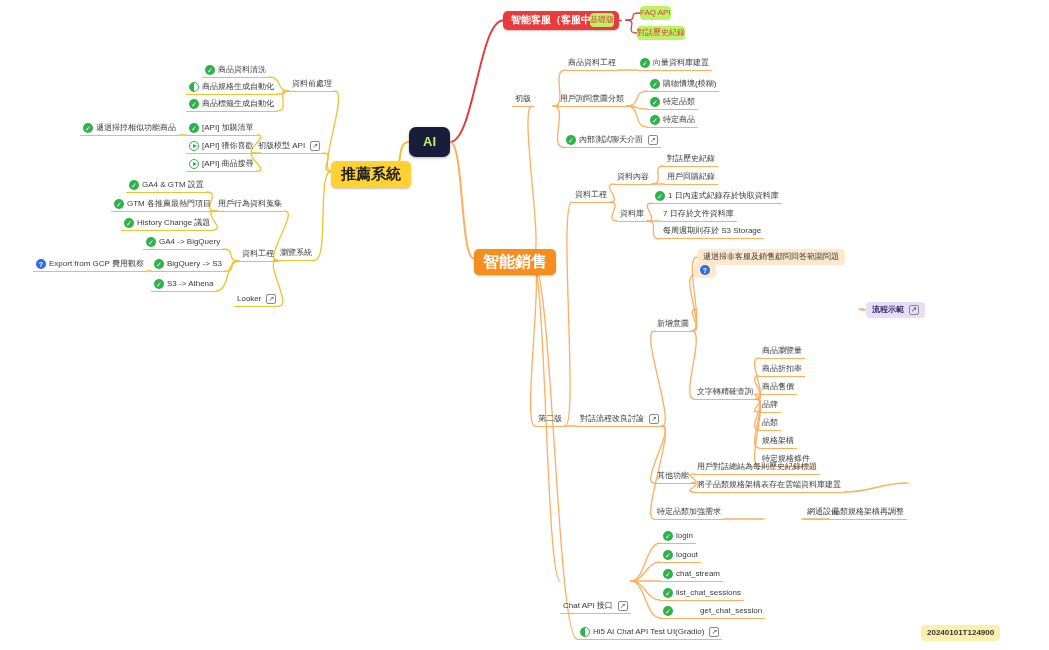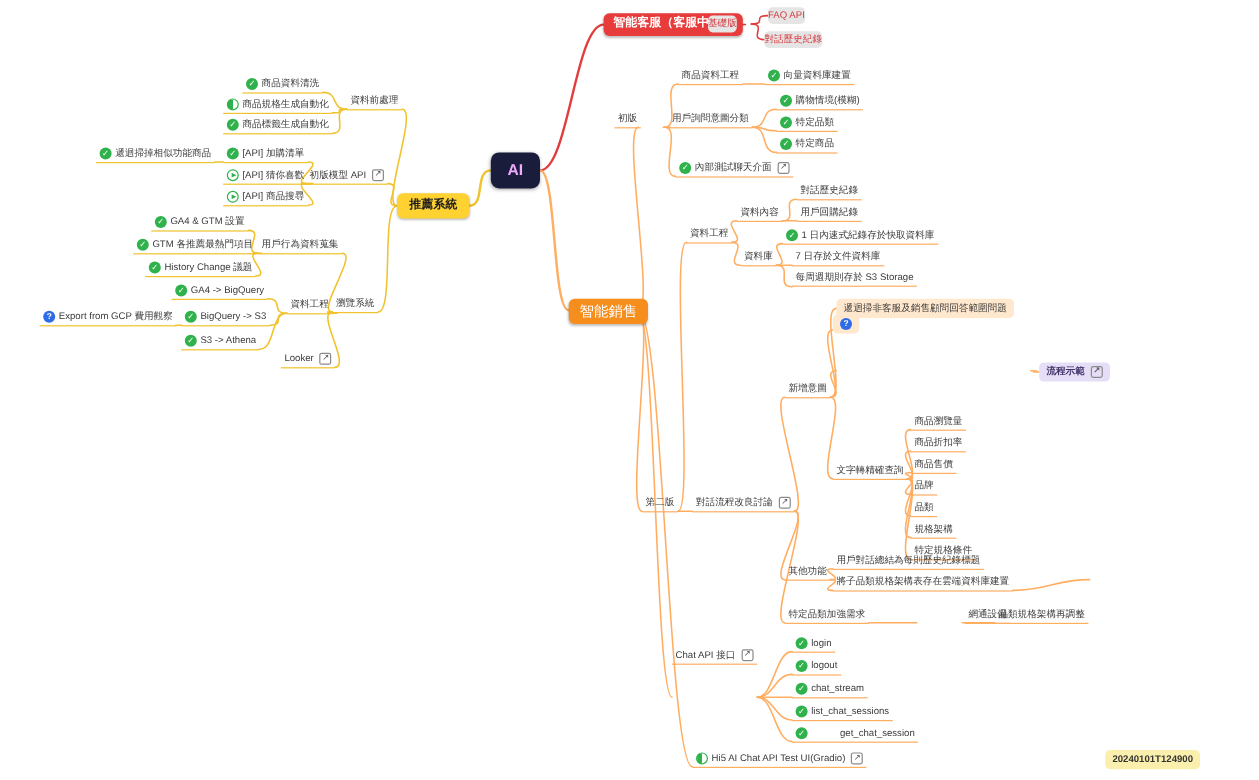--- a/index.html
+++ b/index.html
@@ -4,29 +4,29 @@
 <style>
   html,body{margin:0;padding:0;background:#fff;}
   #canvas{position:relative;width:1049px;height:650px;background:#ffffff;overflow:hidden;
           font-family:"Liberation Sans","DejaVu Sans",sans-serif;}
   #edges{position:absolute;left:0;top:0;width:1049px;height:650px;}
   #nodes{position:absolute;left:0;top:0;width:100%;height:100%;}
   .node{position:absolute;display:flex;align-items:center;gap:3px;font-size:8px;
         color:#3a3a3a;white-space:nowrap;line-height:1.25;}
   .node .lbl{display:inline-block;}
   .line{padding:1px 3px 2px 3px;}
-  .root{background:#191C3B;color:#f0abfc;font-weight:bold;font-size:13px;
+  .root{background:#191C3B;color:#bef264;font-weight:bold;font-size:13px;
         border-radius:7px;padding:7px 14px;box-shadow:0 1px 3px rgba(0,0,0,.3);}
-  .badge-yellow{background:#FFD232;color:#1f1f1f;font-weight:bold;font-size:10px;
+  .badge-yellow{background:#FFD232;color:#1f1f1f;font-weight:bold;font-size:15px;
         border-radius:5px;padding:4px 10px;box-shadow:0 1px 2px rgba(0,0,0,.25);}
   .badge-red{background:#E83B3B;color:#fff;font-weight:bold;font-size:10px;
         border-radius:5px;padding:3px 8px;box-shadow:0 1px 2px rgba(0,0,0,.25);}
-  .badge-orange{background:#F68E1E;color:#fff;font-weight:normal;font-size:12px;
+  .badge-orange{background:#F68E1E;color:#fff;font-weight:bold;font-size:16px;
         border-radius:5px;padding:3px 9px;box-shadow:0 1px 2px rgba(0,0,0,.25);}
-  .badge-pink{background:#e5e5e5;color:#D63A3E;border-radius:4px;padding:2px 0;}
+  .badge-pink{background:#bef264;color:#D63A3E;border-radius:4px;padding:2px 0;}
   .badge-peach{background:#FFE8CE;color:#3a3a3a;border-radius:4px;padding:3px 6px;}
   .badge-lavender{background:#E6DEF7;color:#40356B;font-weight:bold;border-radius:4px;padding:3px 6px;}
   .badge-cream{background:#FBEFAE;color:#333;font-weight:bold;border-radius:4px;padding:3px 6px;}
   .ic{width:10px;height:10px;border-radius:50%;display:flex;align-items:center;
       justify-content:center;flex:none;font-size:7px;line-height:1;box-sizing:border-box;}
   .ic-check{background:#2FB24C;color:#fff;}
   .ic-half{border:1.5px solid #2FB24C;background:linear-gradient(90deg,#2FB24C 50%,#fff 50%);}
   .ic-play{border:1.5px solid #2FB24C;background:#fff;}
   .tri{width:0;height:0;border-left:4px solid #2FB24C;border-top:2.5px solid transparent;
        border-bottom:2.5px solid transparent;margin-left:1px;}
@@ -323,21 +323,21 @@
       </div>
       <div class="node line" style="left: 654px; top: 506px; border-bottom: 1.4px solid rgb(255, 173, 96);">
         <span class="lbl">特定品類加強需求</span>
       </div>
       <div class="node line" style="left: 804px; top: 506px; border-bottom: 1.4px solid rgb(255, 173, 96); justify-content: center;">
         <span class="lbl">網通設備</span>
       </div>
       <div class="node line" style="left: 829px; top: 506px; border-bottom: 1.4px solid rgb(255, 173, 96);">
         <span class="lbl">品類規格架構再調整</span>
       </div>
-      <div class="node line" style="left: 560px; top: 540px; border-bottom: 1.4px solid rgb(255, 173, 96);">
+      <div class="node line" style="left: 560px; top: 600px; border-bottom: 1.4px solid rgb(255, 173, 96);">
         <span class="lbl">Chat API 接口</span>
         <span class="lk">↗</span>
       </div>
       <div class="node line" style="left: 660px; top: 530px; border-bottom: 1.4px solid rgb(255, 173, 96);">
         <span class="ic ic-check">✓</span>
         <span class="lbl">login</span>
       </div>
       <div class="node line" style="left: 660px; top: 549px; border-bottom: 1.4px solid rgb(255, 173, 96);">
         <span class="ic ic-check">✓</span>
         <span class="lbl">logout</span>

